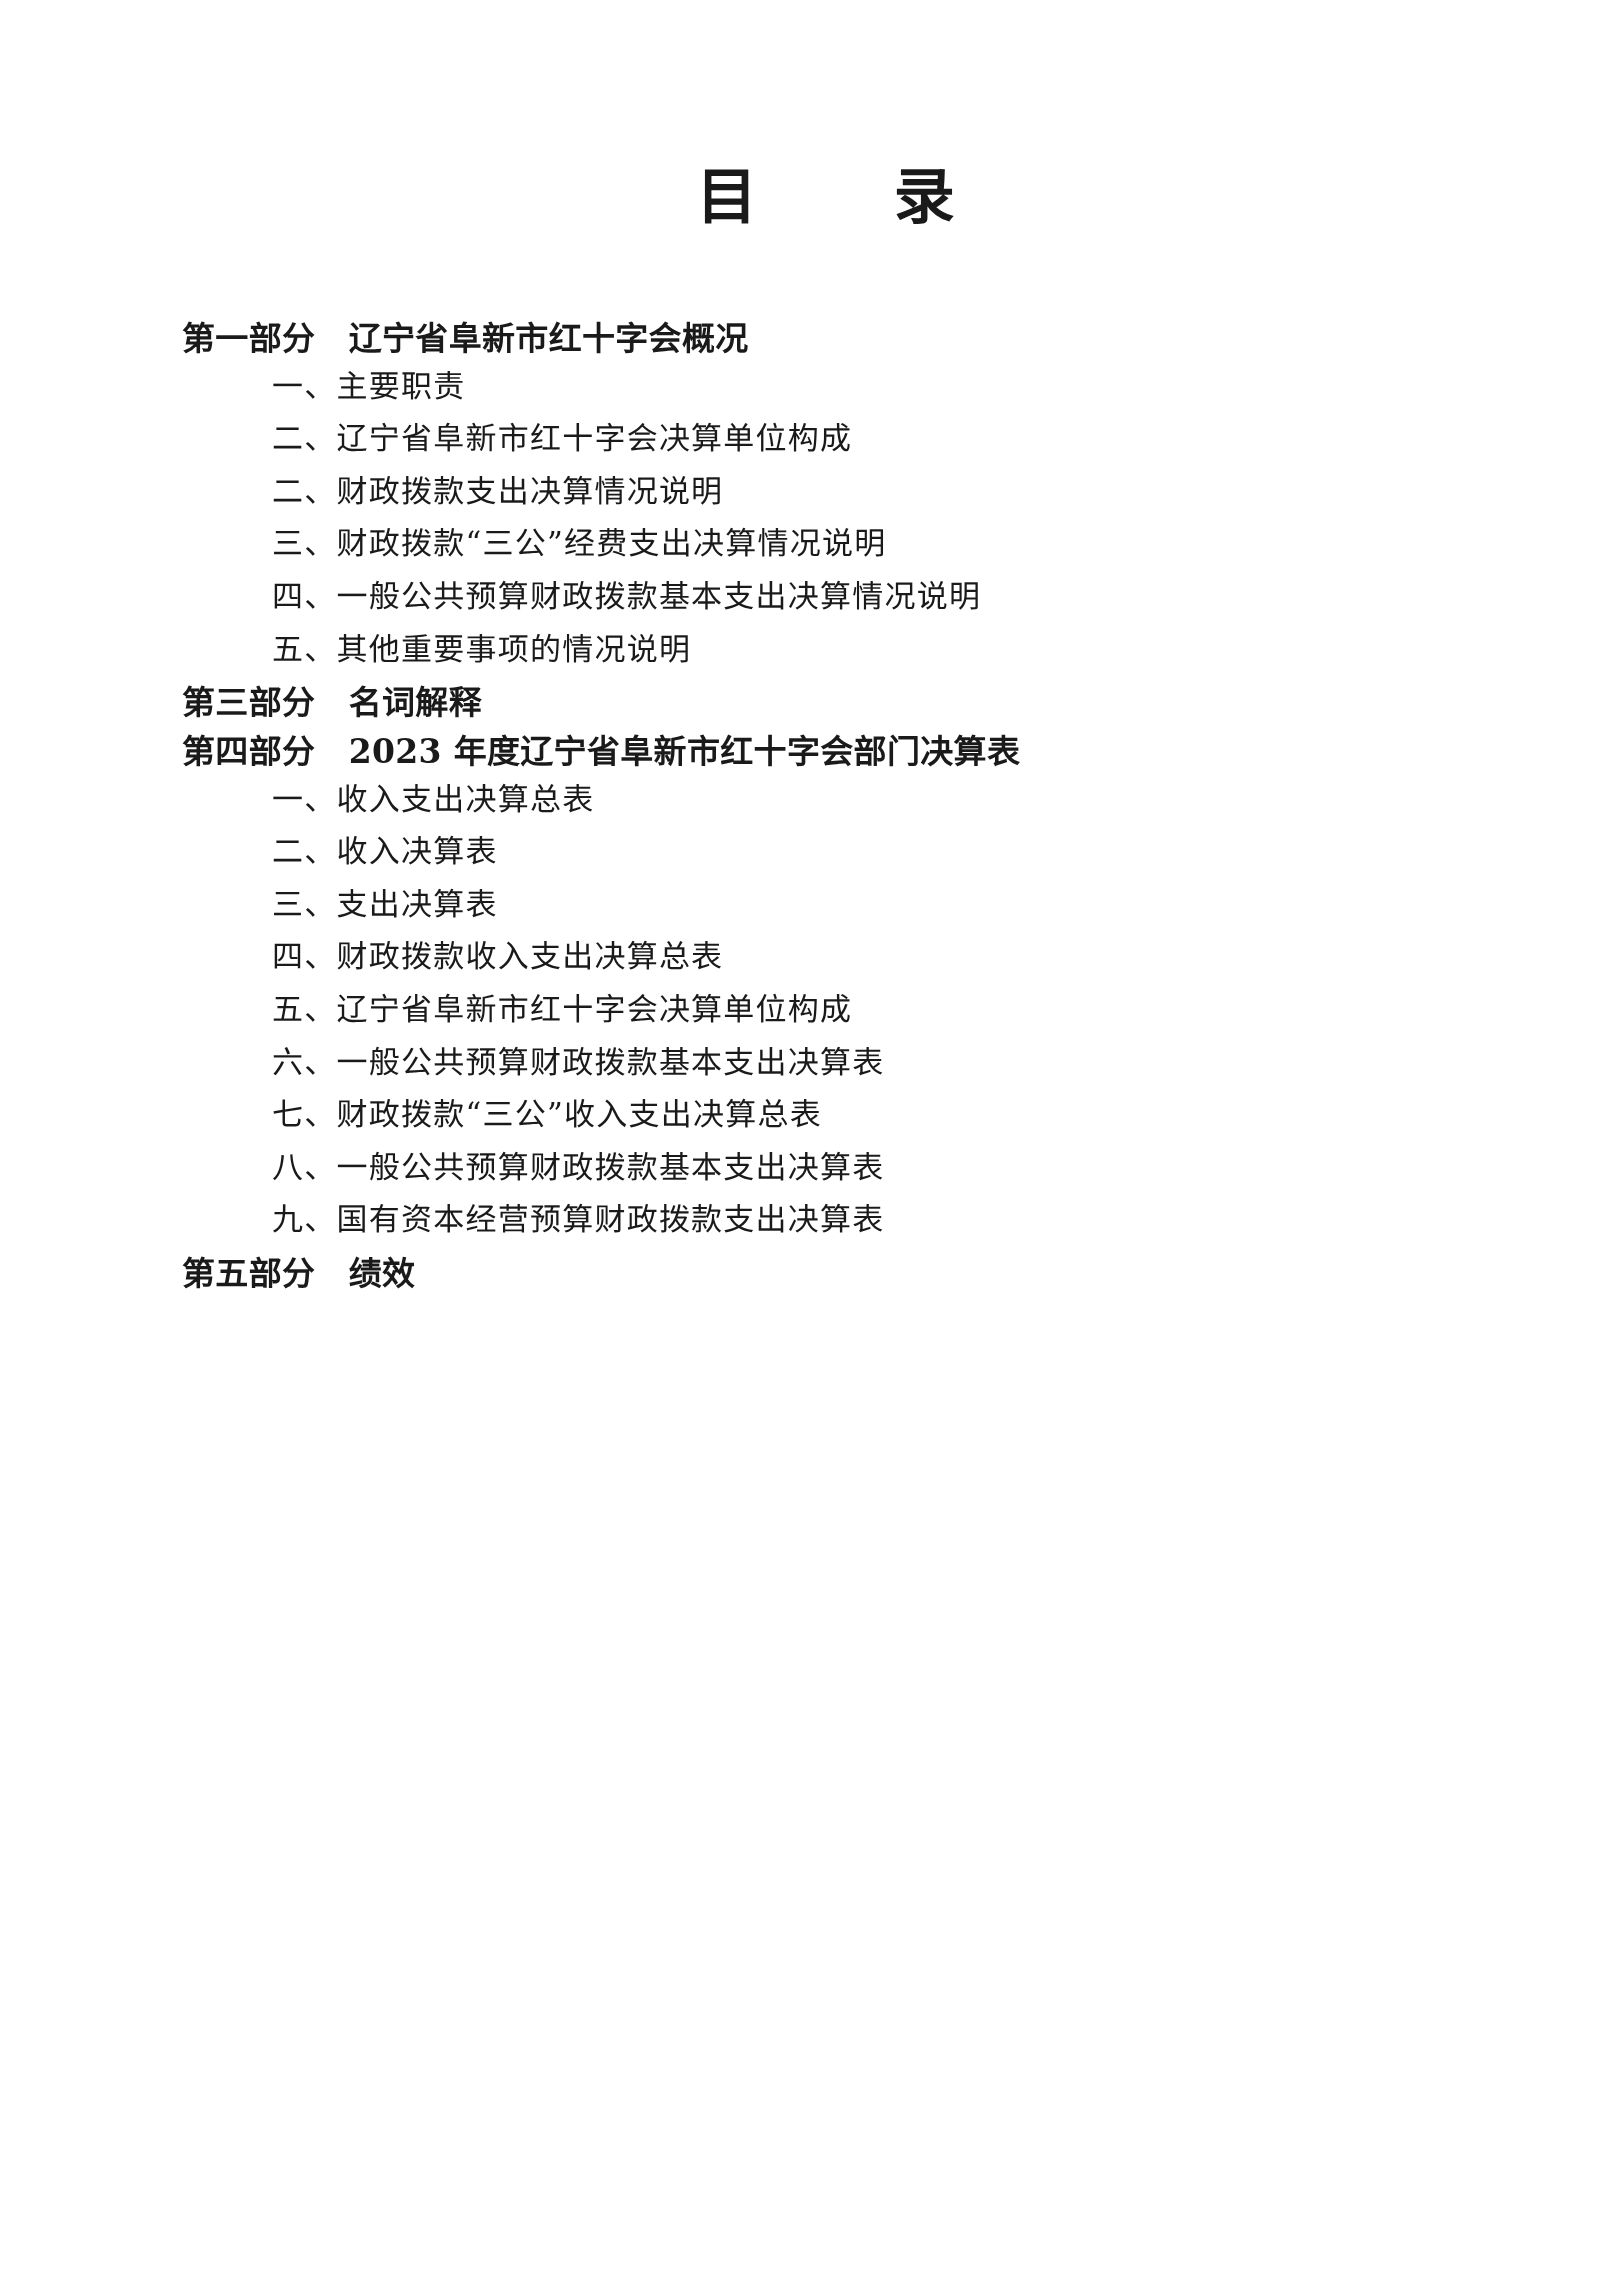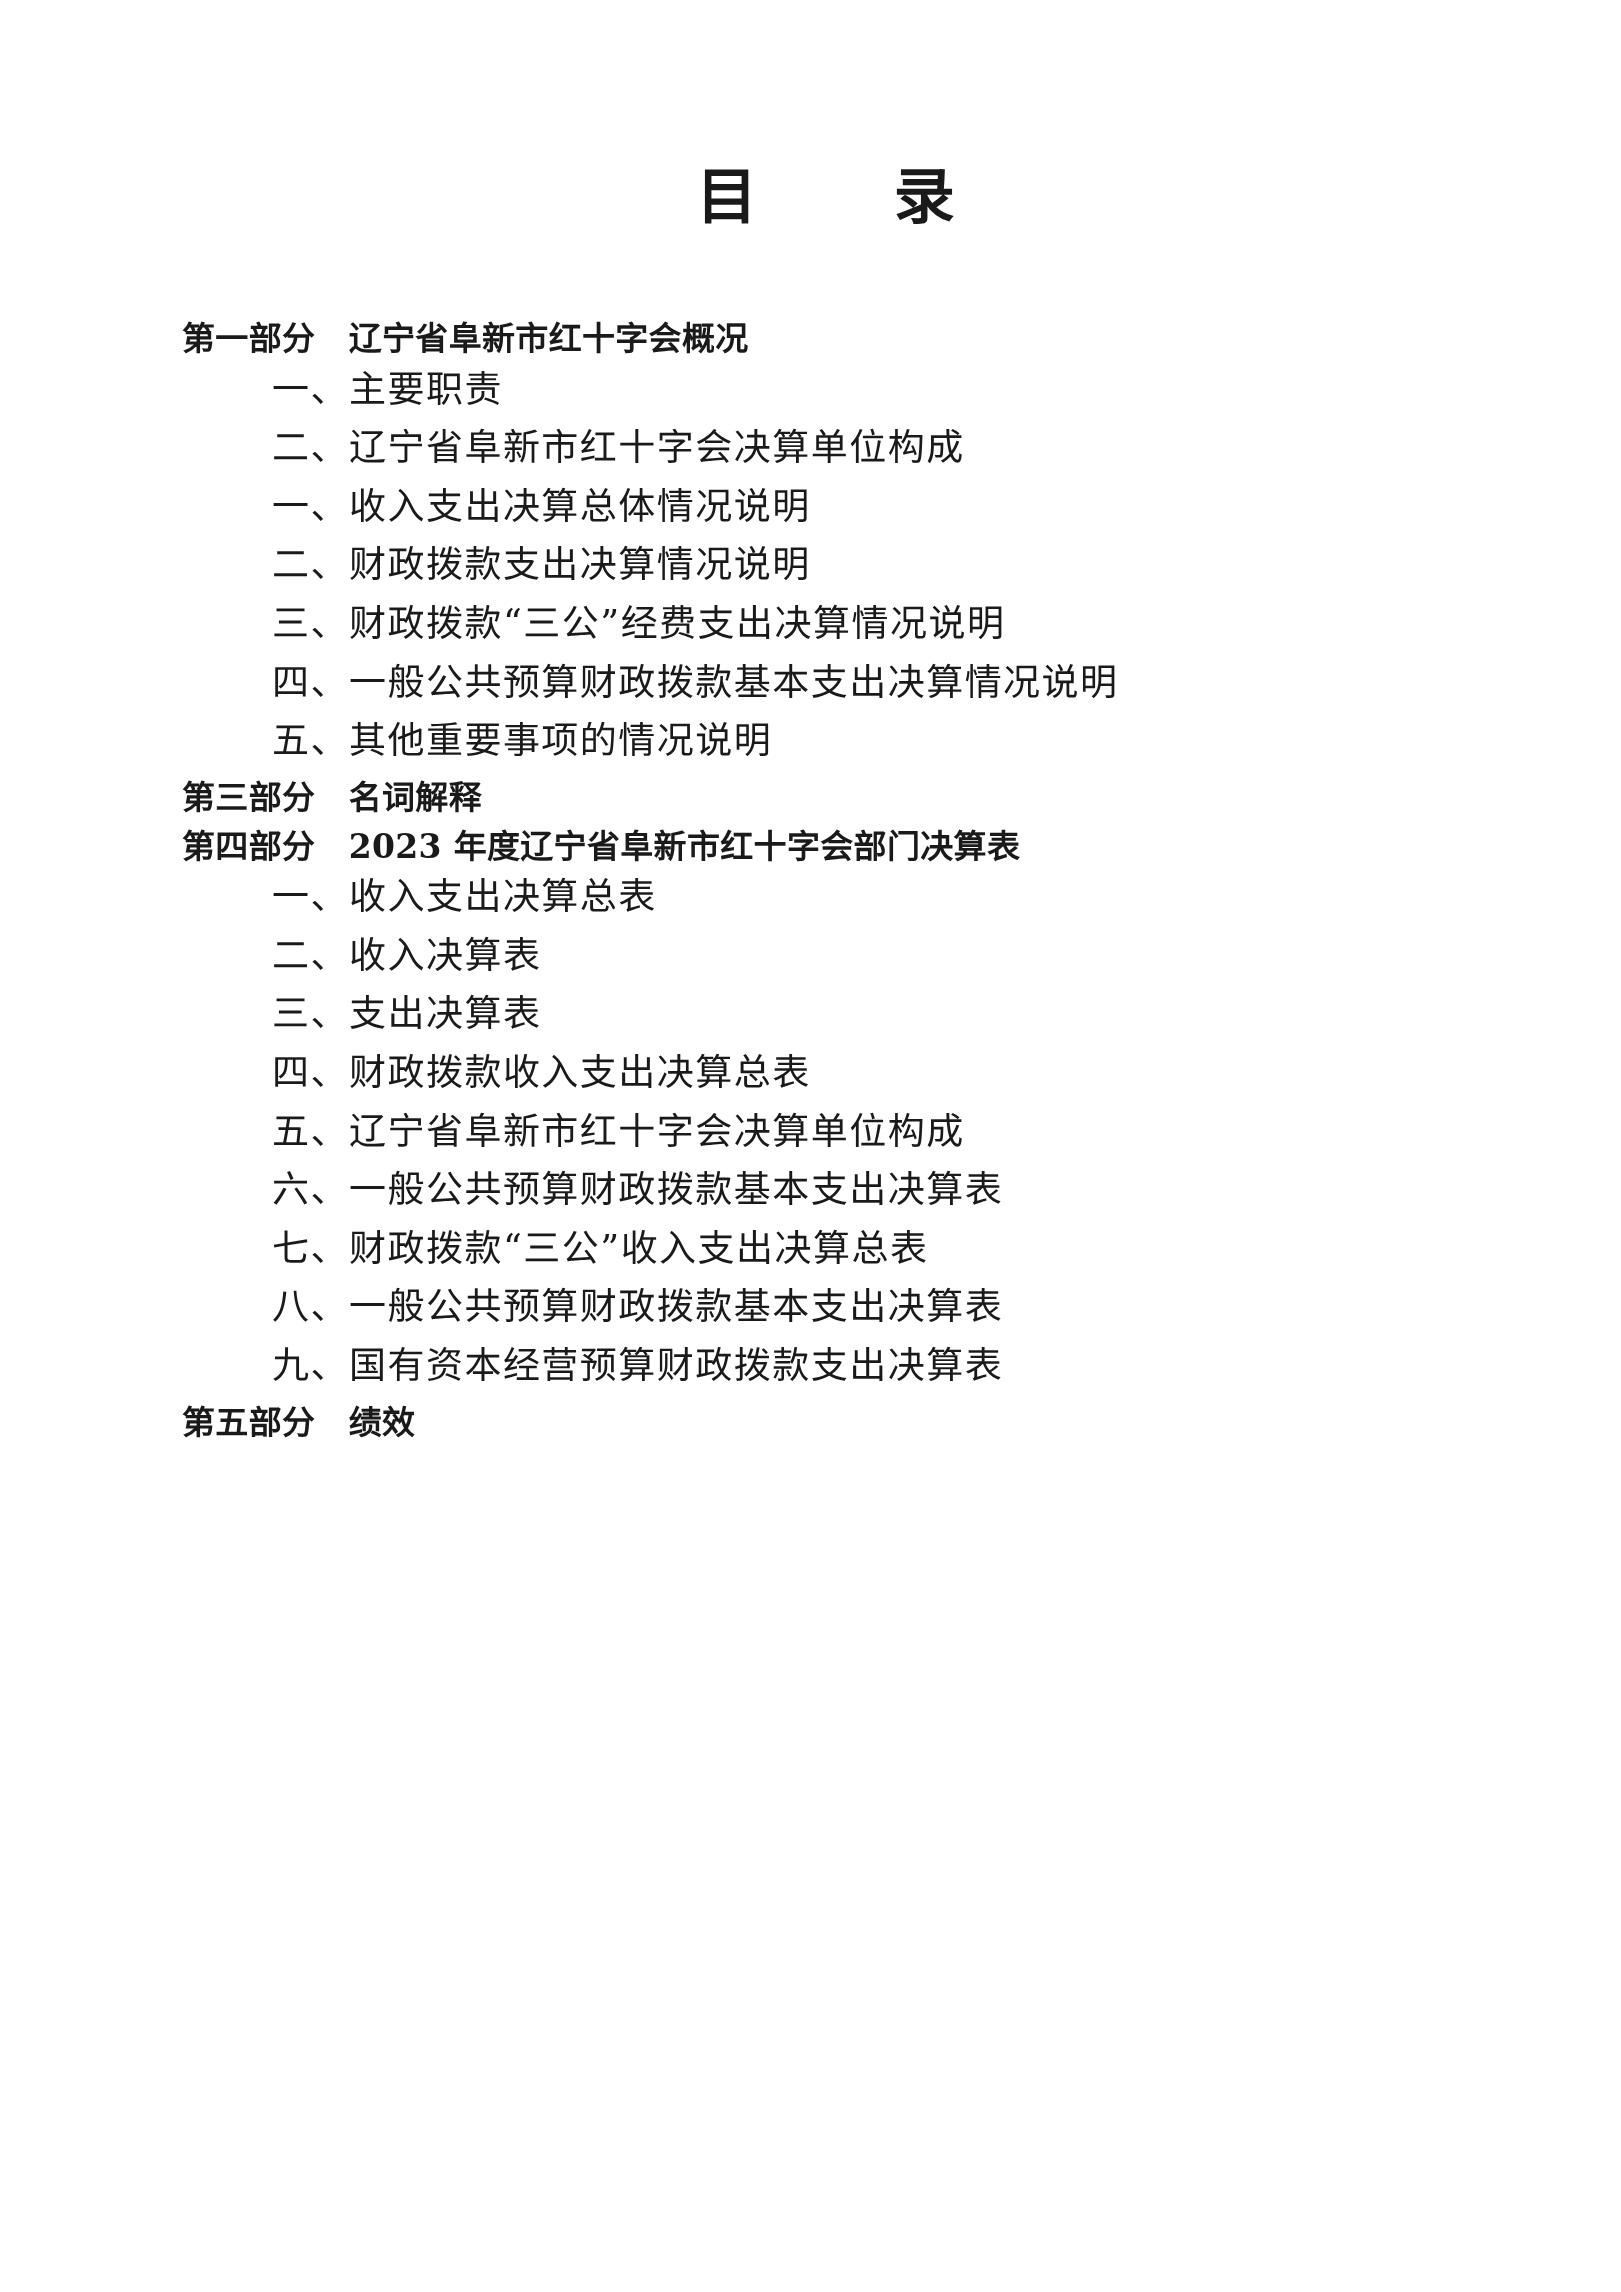--- a/index.html
+++ b/index.html
@@ -40,21 +40,21 @@
   .toc-part {
     font-size: 33px;
     font-weight: 700;
     line-height: 1.0;
     margin-bottom: 15.7px;
     margin-top: 13.7px;
     letter-spacing: 0.01em;
     white-space: pre;
   }
   .toc-sub {
-    font-size: 37px;
+    font-size: 31px;
     line-height: 1.0;
     margin-bottom: 21.6px;
     margin-left: 90px;
     letter-spacing: 0.04em;
     white-space: pre;
   }
   .toc-part:first-child {
     margin-top: 0;
   }
 </style>
@@ -64,21 +64,20 @@
 <div class="page">
 
   <h1 class="doc-title">目　　录</h1>
 
   <div class="toc">
 
     <div class="toc-part">第一部分　辽宁省阜新市红十字会概况</div>
     <div class="toc-sub">一、主要职责</div>
     <div class="toc-sub">二、辽宁省阜新市红十字会决算单位构成</div>
 
-    <div class="toc-sub">一、收入支出决算总体情况说明</div>
     <div class="toc-sub">二、财政拨款支出决算情况说明</div>
     <div class="toc-sub">三、财政拨款“三公”经费支出决算情况说明</div>
     <div class="toc-sub">四、一般公共预算财政拨款基本支出决算情况说明</div>
     <div class="toc-sub">五、其他重要事项的情况说明</div>
 
     <div class="toc-part">第三部分　名词解释</div>
 
     <div class="toc-part">第四部分　2023 年度辽宁省阜新市红十字会部门决算表</div>
     <div class="toc-sub">一、收入支出决算总表</div>
     <div class="toc-sub">二、收入决算表</div>

